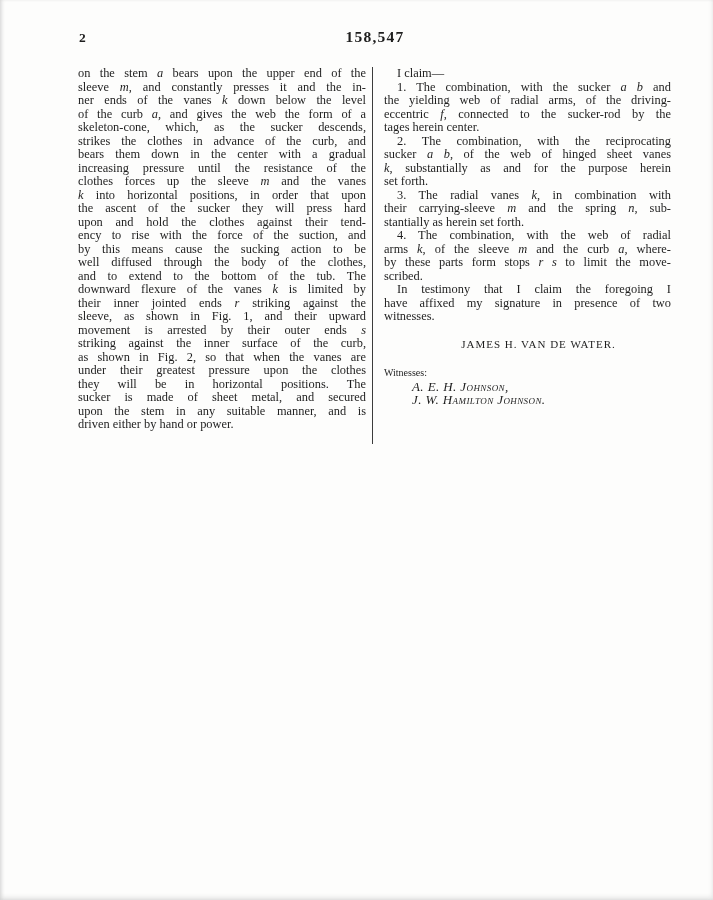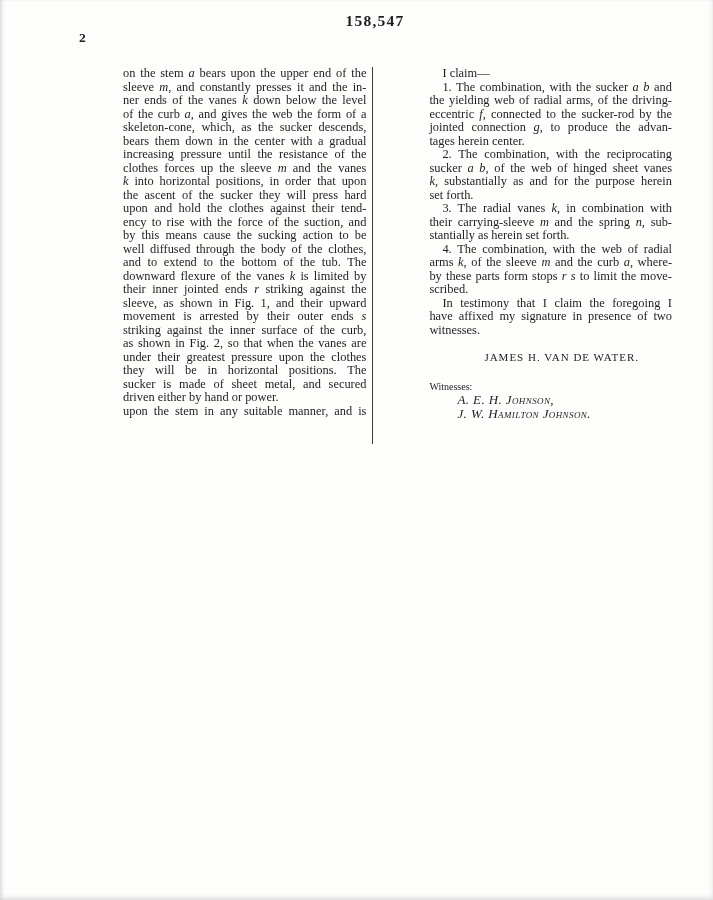--- a/index.html
+++ b/index.html
@@ -23,39 +23,38 @@
   .page-num {
     position: absolute;
     left: 79px;
     top: 30px;
     font-size: 13.5px;
     font-weight: bold;
   }
   .patent-num {
     position: absolute;
     left: 78px;
-    top: 12px;
+    top: 28px;
     width: 594px;
     text-align: center;
     font-size: 15.5px;
     font-weight: bold;
     letter-spacing: 1.2px;
   }
   .columns {
     position: absolute;
     left: 78px;
     top: 67px;
     width: 594px;
     display: flex;
     align-items: flex-start;
   }
   .col {
     font-size: 12.4px;
     line-height: 13.5px;
-    margin-left: 45px;
   }
   .col.left  { width: 288px; }
   .col.right { width: 287px; }
   .divider {
     width: 0;
     border-left: 1.3px solid #3c3c3c;
     height: 377px;
     margin-left: 6px;
     margin-right: 11px;
   }
@@ -100,56 +99,56 @@
 
   <div class="columns">
 
     <div class="col left">
         <div class="para">
           <div class="line jl"><span>on the stem </span><i>a</i><span> bears upon the upper end of the</span></div>
           <div class="line jl"><span>sleeve </span><i>m</i><span>, and constantly presses it and the in-</span></div>
           <div class="line jl"><span>ner ends of the vanes </span><i>k</i><span> down below the level</span></div>
           <div class="line jl"><span>of the curb </span><i>a</i><span>, and gives the web the form of a</span></div>
           <div class="line jl"><span>skeleton-cone, which, as the sucker descends,</span></div>
+          <div class="line jl"><span>strikes the clothes in advance of the curb, and</span></div>
           <div class="line jl"><span>bears them down in the center with a gradual</span></div>
           <div class="line jl"><span>increasing pressure until the resistance of the</span></div>
           <div class="line jl"><span>clothes forces up the sleeve </span><i>m</i><span> and the vanes</span></div>
           <div class="line jl"><span></span><i>k</i><span> into horizontal positions, in order that upon</span></div>
           <div class="line jl"><span>the ascent of the sucker they will press hard</span></div>
           <div class="line jl"><span>upon and hold the clothes against their tend-</span></div>
           <div class="line jl"><span>ency to rise with the force of the suction, and</span></div>
           <div class="line jl"><span>by this means cause the sucking action to be</span></div>
           <div class="line jl"><span>well diffused through the body of the clothes,</span></div>
           <div class="line jl"><span>and to extend to the bottom of the tub. The</span></div>
           <div class="line jl"><span>downward flexure of the vanes </span><i>k</i><span> is limited by</span></div>
           <div class="line jl"><span>their inner jointed ends </span><i>r</i><span> striking against the</span></div>
           <div class="line jl"><span>sleeve, as shown in Fig. 1, and their upward</span></div>
           <div class="line jl"><span>movement is arrested by their outer ends </span><i>s</i><span></span></div>
           <div class="line jl"><span>striking against the inner surface of the curb,</span></div>
           <div class="line jl"><span>as shown in Fig. 2, so that when the vanes are</span></div>
           <div class="line jl"><span>under their greatest pressure upon the clothes</span></div>
           <div class="line jl"><span>they will be in horizontal positions. The</span></div>
           <div class="line jl"><span>sucker is made of sheet metal, and secured</span></div>
+          <div class="line jl"><span>upon the stem in any suitable manner, and is</span></div>
           <div class="line"><span>driven either by hand or power.</span></div>
-          <div class="line jl"><span>upon the stem in any suitable manner, and is</span></div>
         </div>
       </div>
 
     <div class="divider"></div>
 
     <div class="col right">
       <div>
           <div class="para">
             <div class="line first"><span>I claim—</span></div>
           </div>
           <div class="para">
             <div class="line jl first"><span>1. The combination, with the sucker </span><i>a b</i><span> and</span></div>
             <div class="line jl"><span>the yielding web of radial arms, of the driving-</span></div>
             <div class="line jl"><span>eccentric </span><i>f</i><span>, connected to the sucker-rod by the</span></div>
-            <div class="line jl"><span>jointed connection </span><i>g</i><span>, to produce the advan-</span></div>
             <div class="line"><span>tages herein center.</span></div>
           </div>
           <div class="para">
             <div class="line jl first"><span>2. The combination, with the reciprocating</span></div>
             <div class="line jl"><span>sucker </span><i>a b</i><span>, of the web of hinged sheet vanes</span></div>
             <div class="line jl"><span></span><i>k</i><span>, substantially as and for the purpose herein</span></div>
             <div class="line"><span>set forth.</span></div>
           </div>
           <div class="para">
             <div class="line jl first"><span>3. The radial vanes </span><i>k</i><span>, in combination with</span></div>

